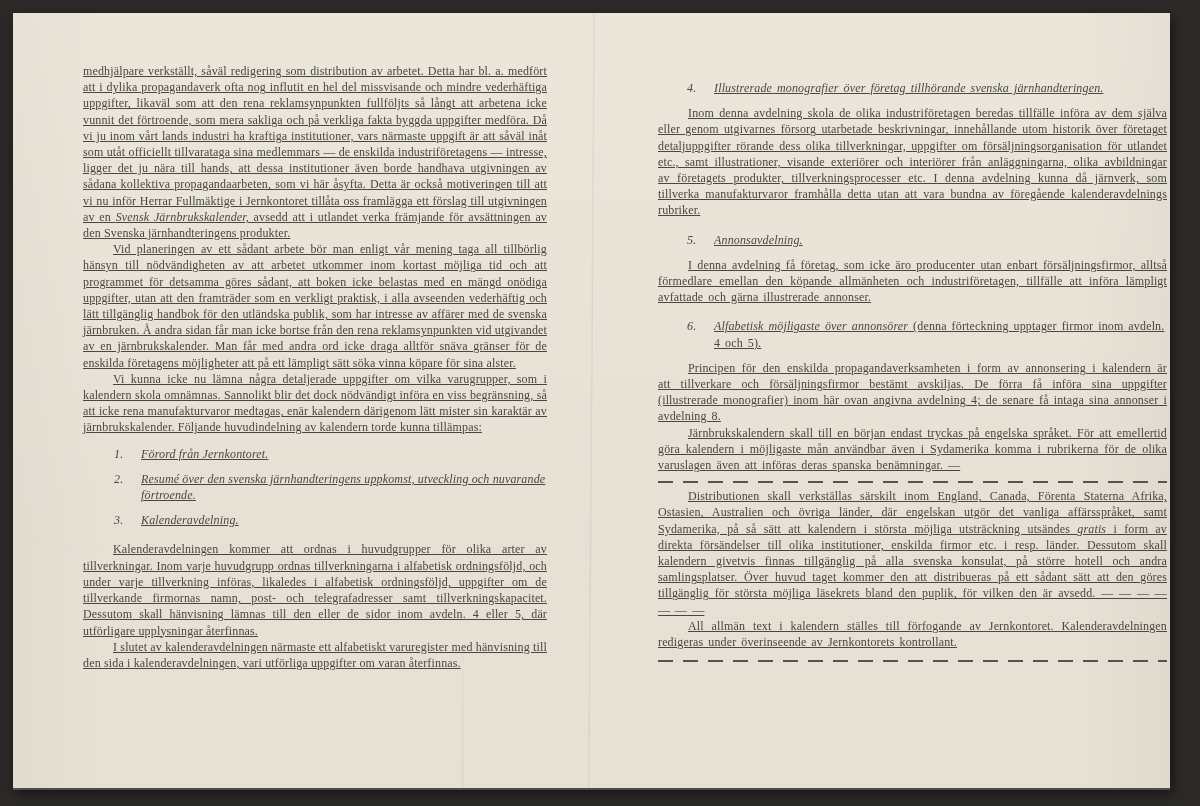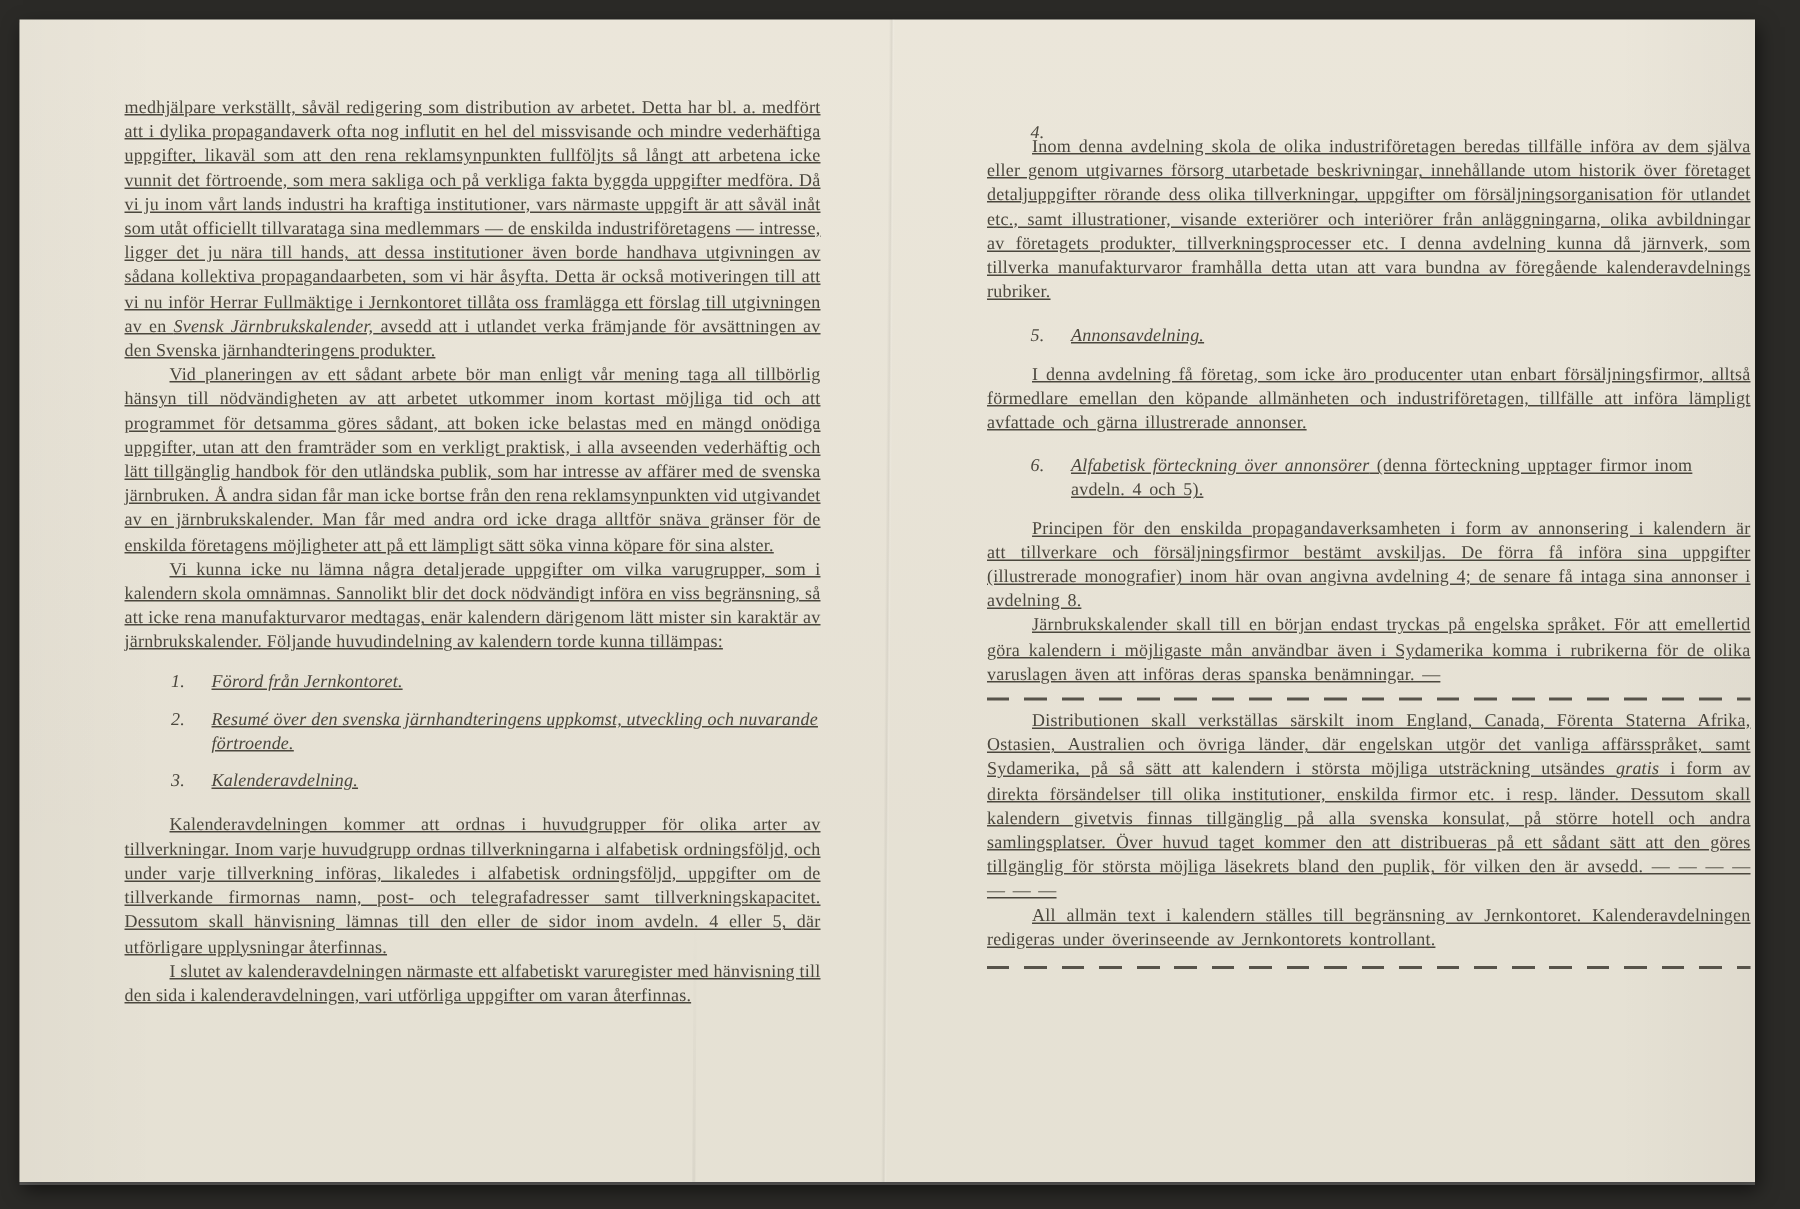--- a/index.html
+++ b/index.html
@@ -146,37 +146,38 @@
       </li>
     </ol>
 
     <p class="body">Kalenderavdelningen kommer att ordnas i huvudgrupper för olika arter av tillverkningar.  Inom varje huvudgrupp ordnas tillverkningarna i alfabetisk ordningsföljd, och under varje tillverkning införas, likaledes i alfabetisk ordningsföljd, uppgifter om de tillverkande firmornas namn, post- och telegrafadresser samt tillverkningskapacitet. Dessutom skall hänvisning lämnas till den eller de sidor inom avdeln. 4 eller 5, där utförligare upplysningar återfinnas.</p>
     <p class="body">I slutet av kalenderavdelningen närmaste ett alfabetiskt varuregister med hänvisning till den sida i kalenderavdelningen, vari utförliga uppgifter om varan återfinnas.</p>
   </div>
 
   <div class="col right">
     <div class="heading first">
       <span class="h-num">4.</span>
+      <span class="h-text">Illustrerade monografier över företag tillhörande svenska järnhandteringen.</span>
     </div>
     <p class="body">Inom denna avdelning skola de olika industriföretagen beredas tillfälle införa av dem själva eller genom utgivarnes försorg utarbetade beskrivningar, innehållande utom historik över företaget detaljuppgifter rörande dess olika tillverkningar, uppgifter om försäljningsorganisation för utlandet etc., samt illustrationer, visande exteriörer och interiörer från anläggningarna, olika avbildningar av företagets produkter, tillverkningsprocesser etc.  I denna avdelning kunna då järnverk, som tillverka manufakturvaror framhålla detta utan att vara bundna av föregående kalenderavdelnings rubriker.</p>
 
     <div class="heading">
       <span class="h-num">5.</span>
       <span class="h-text">Annonsavdelning.</span>
     </div>
     <p class="body">I denna avdelning få företag, som icke äro producenter utan enbart försäljningsfirmor, alltså förmedlare emellan den köpande allmänheten och industriföretagen, tillfälle att införa lämpligt avfattade och gärna illustrerade annonser.</p>
 
     <div class="heading">
       <span class="h-num">6.</span>
-      <span class="h-text">Alfabetisk förteckning över annonsörer</span><span class="h-roman"> (denna förteckning upptager firmor inom avdeln. 4 och 5).</span>
+      <span class="h-text">Alfabetisk möjligaste över annonsörer</span><span class="h-roman"> (denna förteckning upptager firmor inom avdeln. 4 och 5).</span>
     </div>
     <p class="body">Principen för den enskilda propagandaverksamheten i form av annonsering i kalendern är att tillverkare och försäljningsfirmor bestämt avskiljas.  De förra få införa sina uppgifter (illustrerade monografier) inom här ovan angivna avdelning 4; de senare få intaga sina annonser i avdelning 8.</p>
-    <p class="body">Järnbrukskalender skall till en början endast tryckas på engelska språket.  För att emellertid göra kalendern i möjligaste mån användbar även i Sydamerika komma i rubrikerna för de olika varuslagen även att införas deras spanska benämningar. —</p>
+    <p class="body">Järnbrukskalendern skall till en början endast tryckas på engelska språket.  För att emellertid göra kalendern i möjligaste mån användbar även i Sydamerika komma i rubrikerna för de olika varuslagen även att införas deras spanska benämningar. —</p>
 
     <div class="dash-line"></div>
 
     <p class="body"><span>Distributionen skall verkställas särskilt inom England, Canada, Förenta Staterna Afrika, Ostasien, Australien och övriga länder, där engelskan utgör det vanliga affärsspråket, samt Sydamerika, på så sätt att kalendern i största möjliga utsträckning utsändes </span><em>gratis</em><span> i form av direkta försändelser till olika institutioner, enskilda firmor etc. i resp. länder.  Dessutom skall kalendern givetvis finnas tillgänglig på alla svenska konsulat, på större hotell och andra samlingsplatser.  Över huvud taget kommer den att distribueras på ett sådant sätt att den göres tillgänglig för största möjliga läsekrets bland den puplik, för vilken den är avsedd.  — — — — — — —</span></p>
-    <p class="body">All allmän text i kalendern ställes till begränsning av Jernkontoret.  Kalenderavdelningen redigeras under överinseende av Jernkontorets kontrollant.</p>
+    <p class="body">All allmän text i kalendern ställes till förfogande av Jernkontoret.  Kalenderavdelningen redigeras under överinseende av Jernkontorets kontrollant.</p>
 
 
     <div class="dash-line final"></div>
   </div>
 </div>
 
 </body></html>

